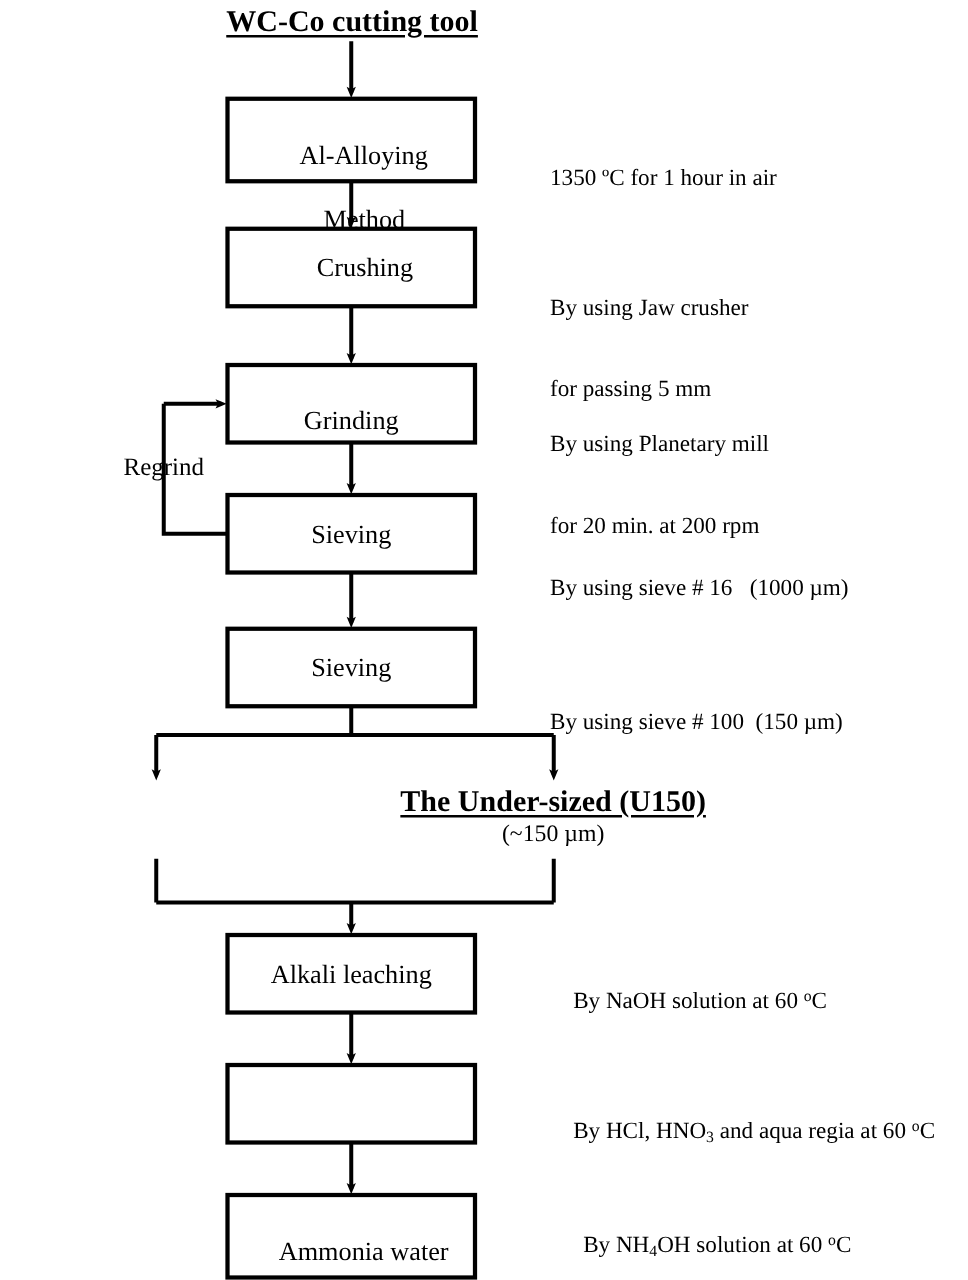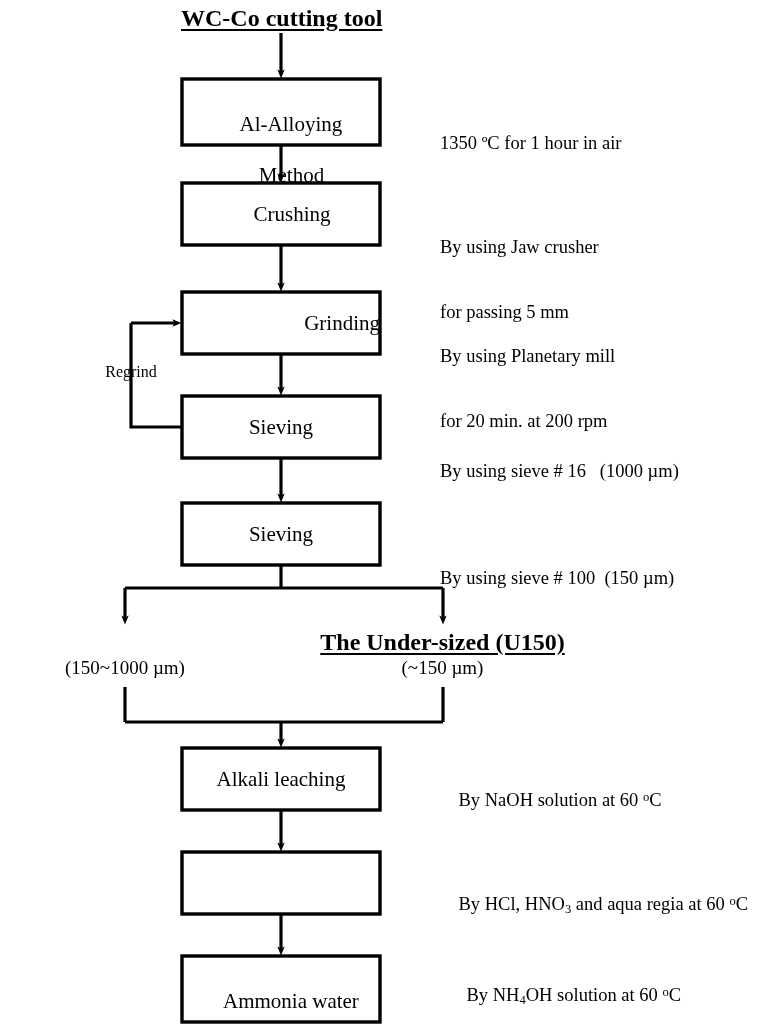--- a/index.html
+++ b/index.html
@@ -53,21 +53,21 @@
     text-decoration: underline;
     text-underline-offset: 2.5px;
     text-align: center;
   }
   .sub-plain {
     font-size: 19px;
     font-weight: 400;
     text-align: center;
   }
   .loop-label {
-    font-size: 16px;
+    font-size: 20px;
     font-weight: 400;
     text-align: center;
   }
   sub { font-size: 0.68em; vertical-align: -0.25em; }
   sup { font-size: 0.68em; vertical-align: 0.42em; }
 </style>
 </head>
 <body>
 
 <div id="flow-root">
@@ -116,21 +116,21 @@
 
   <div class="txt heading-bold" style="left:181px; top:4px; width:200px;">WC-Co cutting tool</div>
 
   <div class="txt box-label two-line" style="left:182px; top:86px; width:198px;">
     <span>Al-Alloying</span><br>
     <span>Method</span>
   </div>
 
   <div class="txt box-label" style="left:182px; top:202px; width:198px;margin-left:11px;">Crushing</div>
 
-  <div class="txt box-label" style="left:182px; top:311px; width:198px;text-align:right;">Grinding</div>
+  <div class="txt box-label" style="left:182px; top:324px; width:198px;">Grinding</div>
 
   <div class="txt box-label" style="left:182px; top:415px; width:198px;">Sieving</div>
 
   <div class="txt box-label" style="left:182px; top:522px; width:198px;">Sieving</div>
 
   <div class="txt box-label" style="left:182px; top:767px; width:198px;">Alkali leaching</div>
 
 
   <div class="txt box-label two-line" style="left:182px; top:963px; width:198px;">
     <span>Ammonia water</span><br>
@@ -166,18 +166,17 @@
   <div class="txt note" style="left:440px; top:872px;">
     <span>By HCl, HNO</span><sub>3</sub><span> and aqua regia at 60 </span><sup>o</sup><span>C</span>
   </div>
 
   <div class="txt note" style="left:448px; top:963px;">
     <span>By NH</span><sub>4</sub><span>OH solution at 60 </span><sup>o</sup><span>C</span>
   </div>
 
   <div class="txt loop-label" style="left:56px; top:363px; width:150px;">Regrind</div>
 
-  <div class="txt sub-plain" style="left:10px; top:657px; width:230px;">(150~1000 µm)</div>
 
   <div class="txt heading-bold" style="left:315px; top:628px; width:255px;">The Under-sized (U150)</div>
   <div class="txt sub-plain" style="left:315px; top:657px; width:255px;">(~150 µm)</div>
 
 </div>
 
 </body></html>

